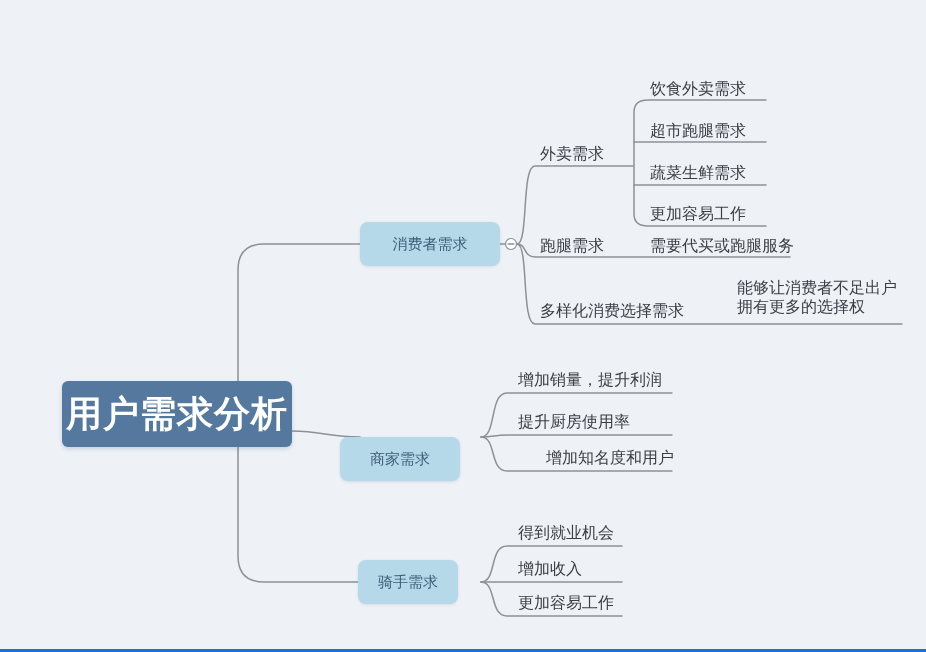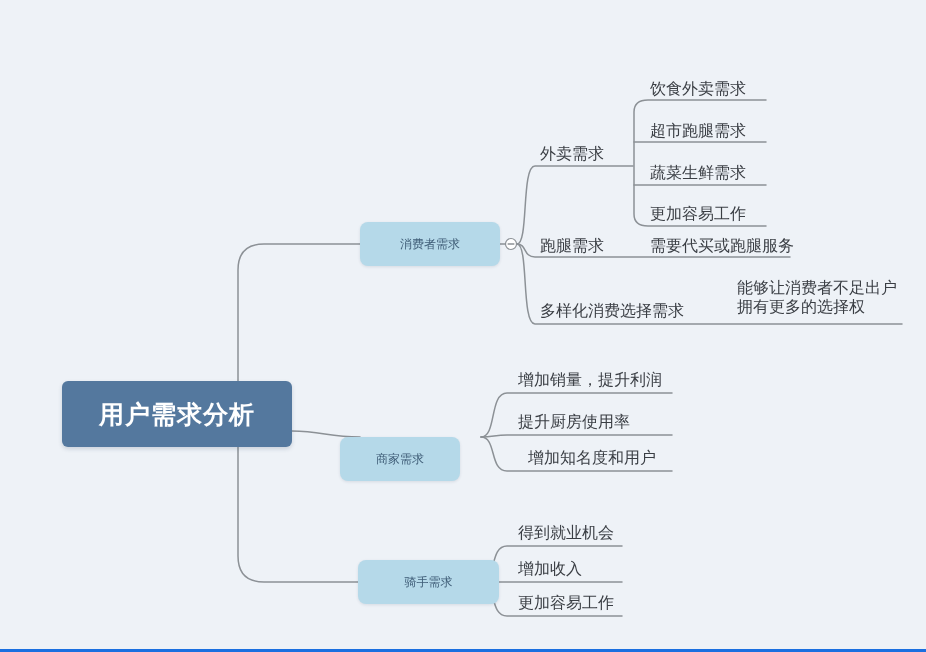--- a/index.html
+++ b/index.html
@@ -42,31 +42,31 @@
     white-space: nowrap;
   }
   .root-node {
     left: 62px;
     top: 381px;
     width: 230px;
     height: 66px;
     background: #54789e;
     border-radius: 6px;
     color: #ffffff;
-    font-size: 25px;
+    font-size: 36px;
     font-weight: bold;
     letter-spacing: 1px;
     box-shadow: 0 2px 4px rgba(40,60,90,0.18);
   }
   .branch-node {
     height: 44px;
     background: #b5d9e9;
     border-radius: 8px;
     color: #3f5d77;
-    font-size: 12px;
+    font-size: 15px;
     box-shadow: 0 1px 3px rgba(40,60,90,0.12);
   }
   .leaf {
     position: absolute;
     font-size: 16px;
     line-height: 18px;
     color: #3a3e44;
     white-space: nowrap;
   }
   .leaf.two-line div {
@@ -120,41 +120,41 @@
   <div class="node root-node">
     <span>用户需求分析</span>
   </div>
 
   <div class="node branch-node" style="left:360px; top:222px; width:140px;">
     <span>消费者需求</span>
   </div>
   <div class="node branch-node" style="left:340px; top:415px; width:120px;margin-top:22px;">
     <span>商家需求</span>
   </div>
-  <div class="node branch-node" style="left:358px; top:560px; width:141px;">
+  <div class="node branch-node" style="left:358px; top:560px; width:100px;">
     <span>骑手需求</span>
   </div>
 
   <div class="leaf" style="left:540px; top:145px;">外卖需求</div>
   <div class="leaf" style="left:650px; top:80px;">饮食外卖需求</div>
   <div class="leaf" style="left:650px; top:122px;">超市跑腿需求</div>
   <div class="leaf" style="left:650px; top:164px;">蔬菜生鲜需求</div>
   <div class="leaf" style="left:650px; top:205px;">更加容易工作</div>
 
   <div class="leaf" style="left:540px; top:237px;">跑腿需求</div>
   <div class="leaf" style="left:650px; top:237px;text-align:center;">需要代买或跑腿服务</div>
 
   <div class="leaf" style="left:540px; top:302px;">多样化消费选择需求</div>
   <div class="leaf" style="left:518px; top:371px;">增加销量，提升利润</div>
 
   <div class="leaf two-line" style="left:737px; top:278px;">
     <div>能够让消费者不足出户</div>
     <div>拥有更多的选择权</div>
   </div>
   <div class="leaf" style="left:518px; top:413px;">提升厨房使用率</div>
-  <div class="leaf" style="left:528px; top:449px;">增加知名度和用户</div>
+  <div class="leaf" style="left:546px; top:449px;">增加知名度和用户</div>
 
   <div class="leaf" style="left:518px; top:524px;">得到就业机会</div>
   <div class="leaf" style="left:518px; top:560px;">增加收入</div>
   <div class="leaf" style="left:518px; top:594px;">更加容易工作</div>
 
   <div class="bottom-bar"></div>
 </div>
 
 </body></html>

